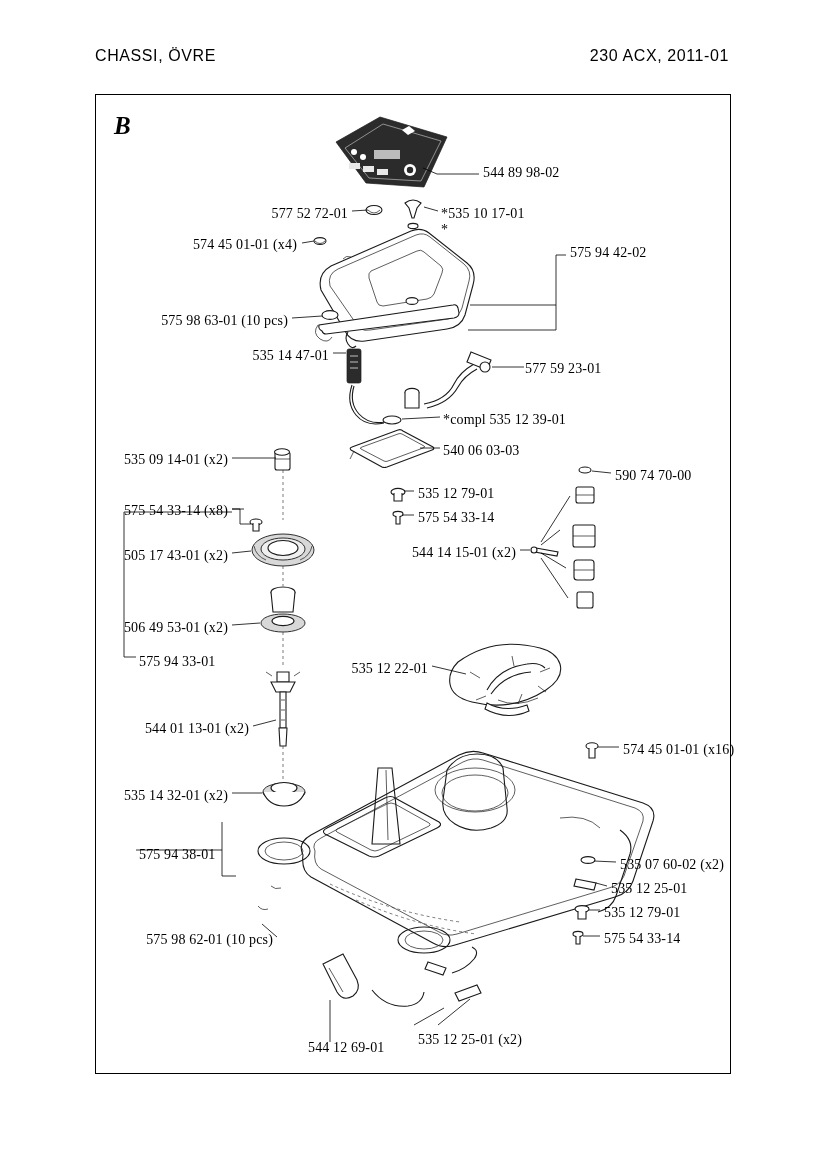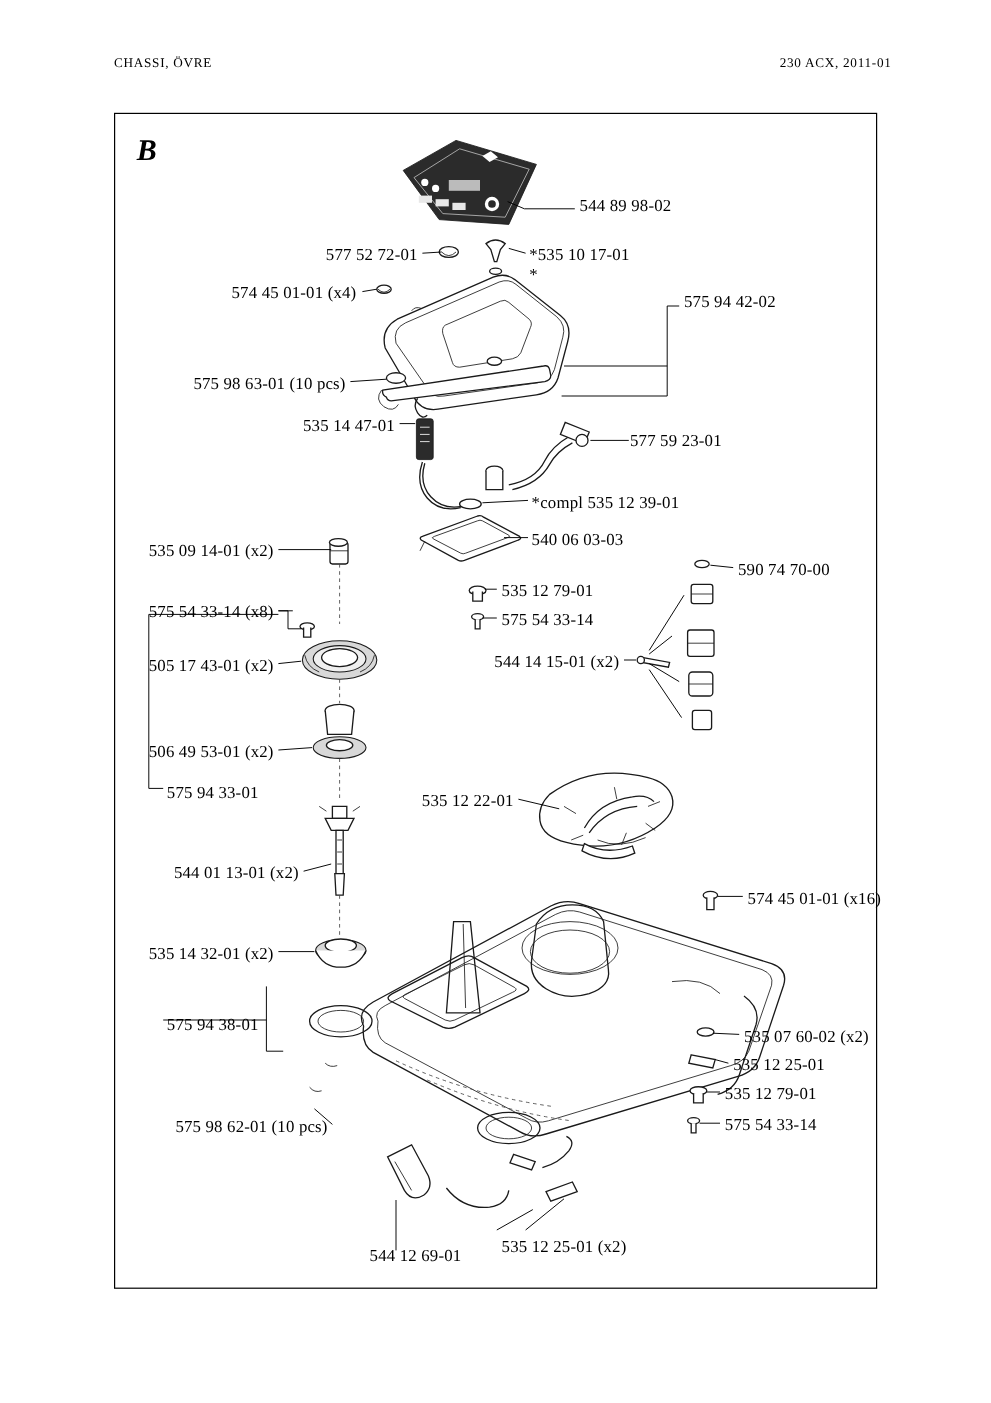--- a/index.html
+++ b/index.html
@@ -15,26 +15,26 @@
     color: #000;
     overflow: hidden;
   }
   .page {
     position: absolute;
     inset: 0;
   }
   .hdr {
     position: absolute;
     top: 47px;
-    font-size: 11px;
+    font-size: 16px;
     letter-spacing: 0.6px;
-    font-family: Liberation Serif, serif;
+    font-family: Liberation Sans, sans-serif;
   }
   .hdr-left { left: 95px; }
-  .hdr-right { right: 83px; text-align: left; }
+  .hdr-right { right: 97px; text-align: left; }
 
   .frame {
     position: absolute;
     left: 95px;
     top: 94px;
     width: 636px;
     height: 980px;
     border: 1.6px solid #000;
     box-sizing: border-box;
     background: #fff;

